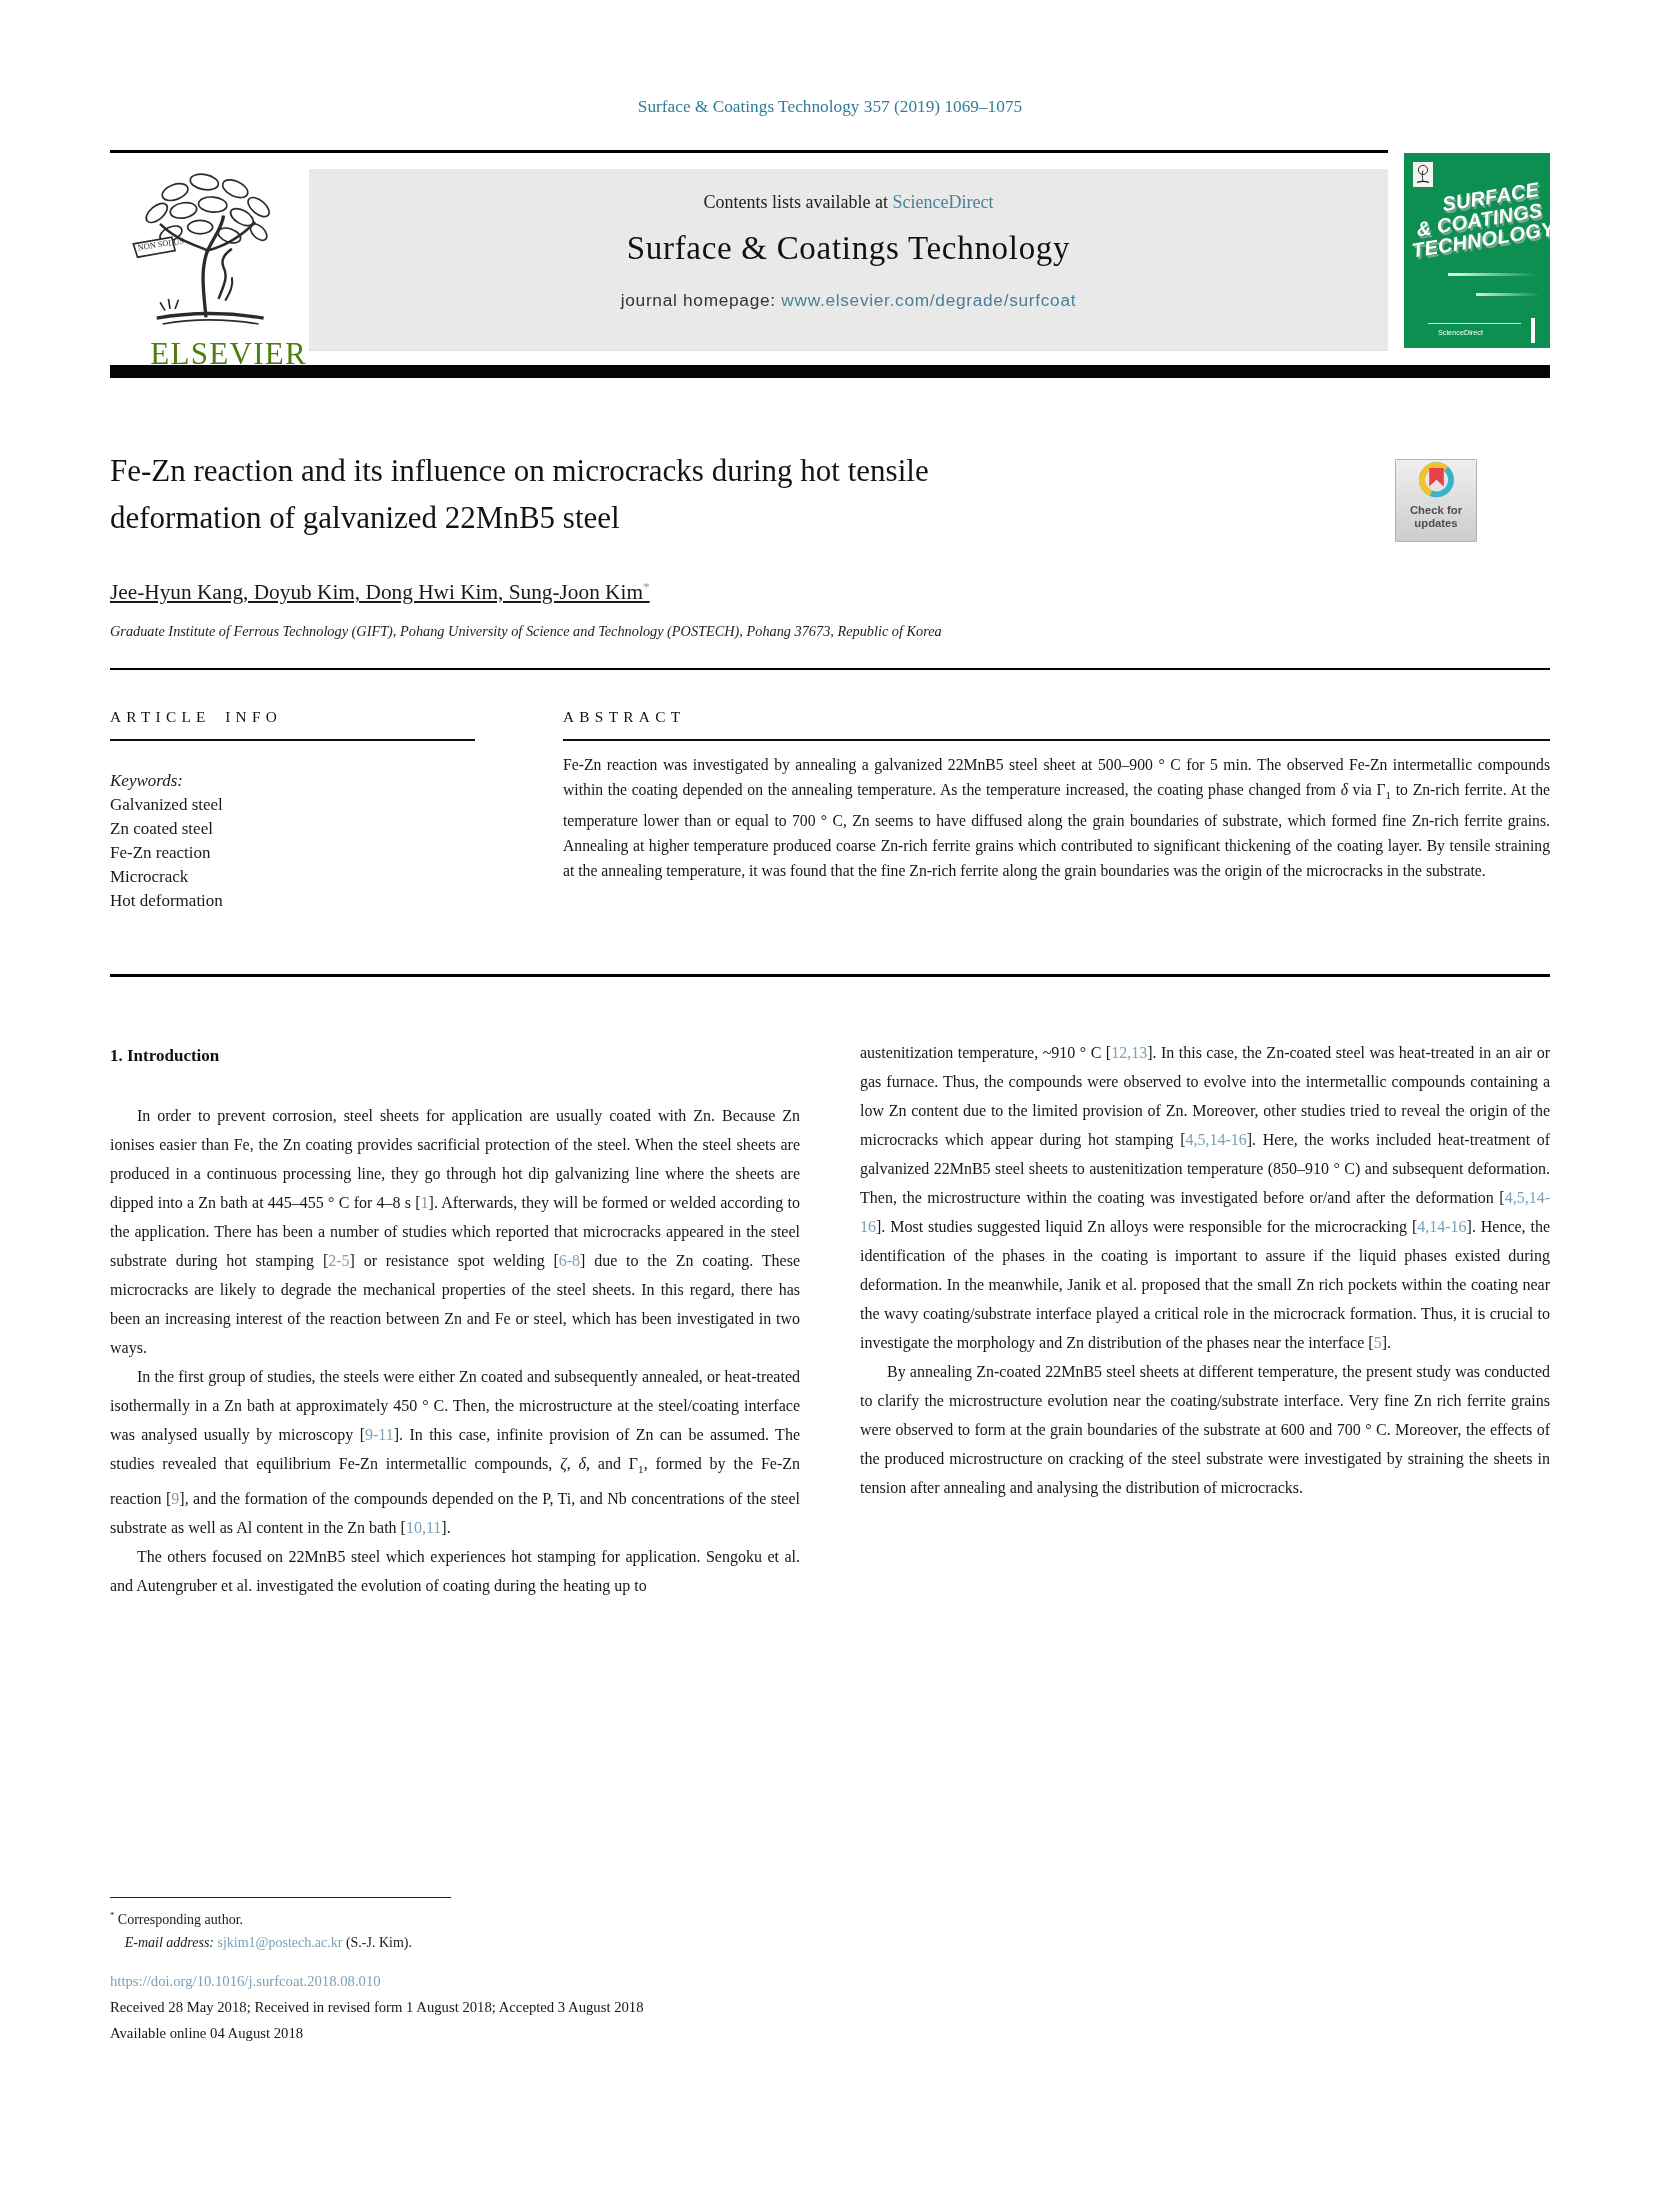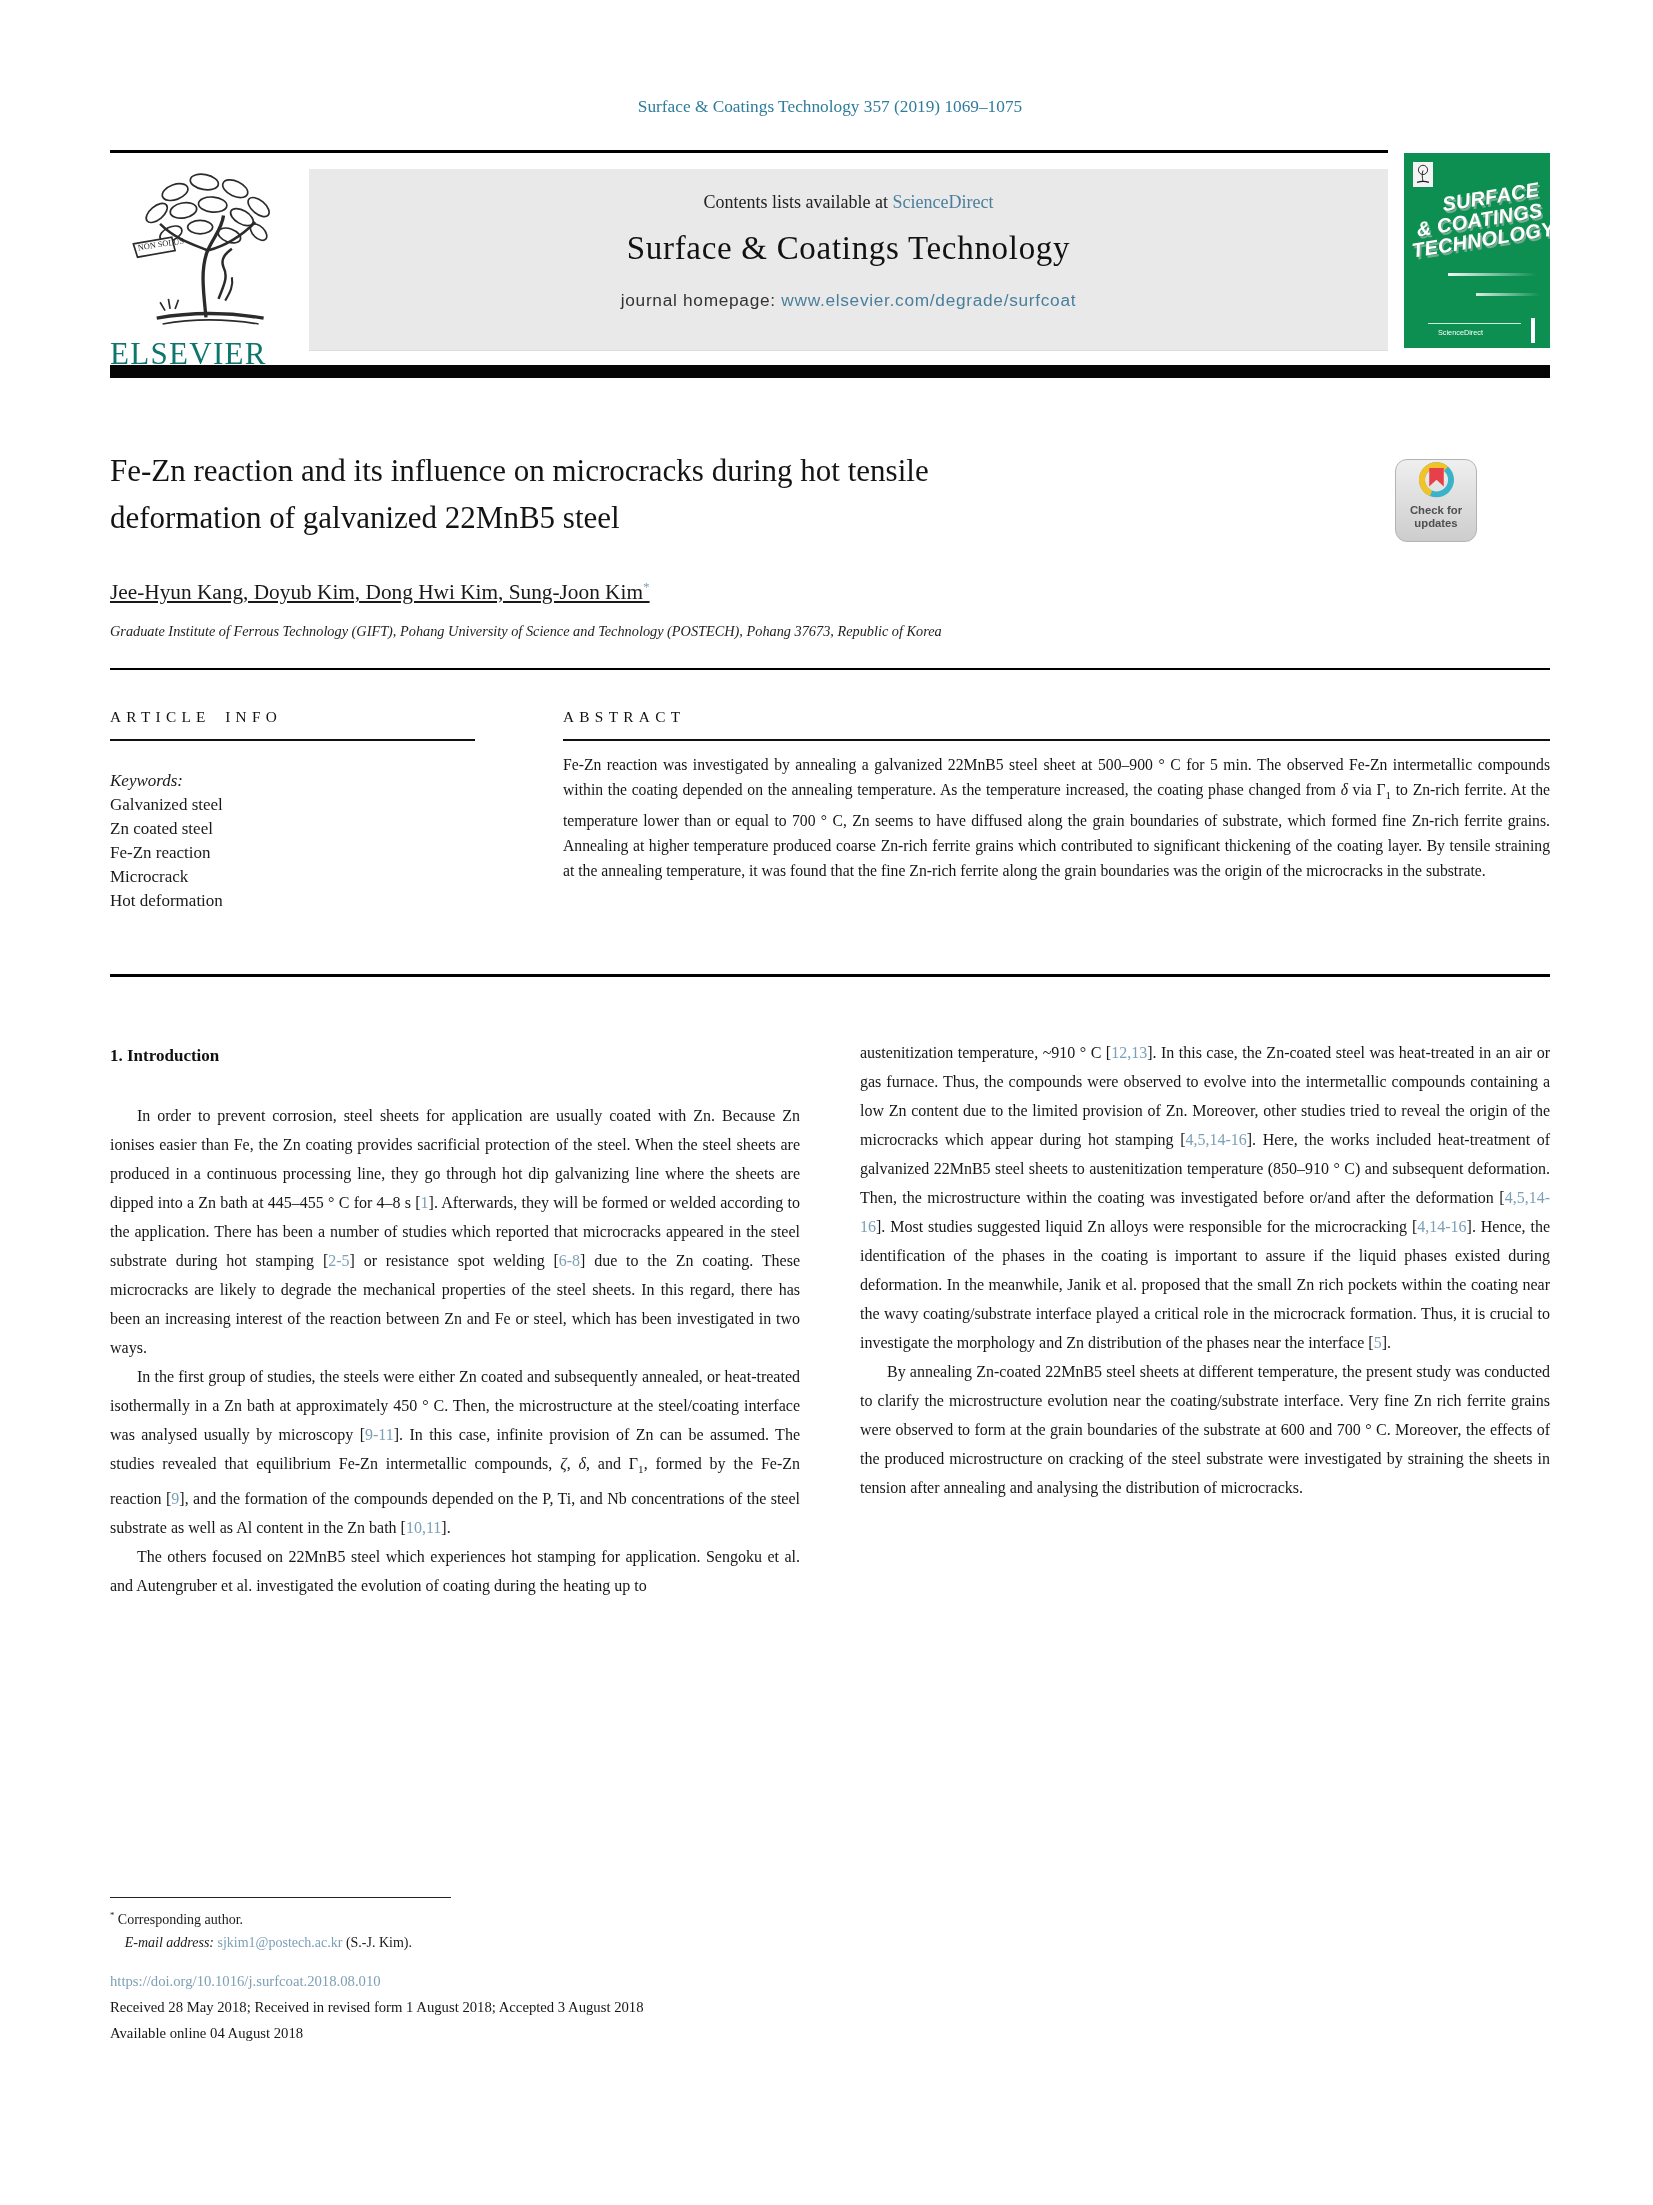--- a/index.html
+++ b/index.html
@@ -12,21 +12,21 @@
   
   .rule-top{top:150px;left:110px;width:1278px;height:2.7px;background:#000;}
   .rule1{top:668px;left:110px;width:1440px;height:2px;background:#000;}
   .rule2{top:974px;left:110px;width:1440px;height:2.7px;background:#000;}
   .thick-bar{top:365px;left:110px;width:1440px;height:13.3px;background:#060606;}
   .fnote-rule{top:1897px;left:110px;width:341px;height:1.3px;background:#222;}
 
   
   .elsevier-block{left:110px;top:167px;width:197px;height:208px;}
   .elsevier-block svg{display:block;margin:0 auto;}
-  .elsevier-wordmark{font-size:31px;color:#0f766e;letter-spacing:1.3px;text-align:left;margin-top:-2.7px;font-weight:400;}
+  .elsevier-wordmark{font-size:31px;color:#4d7c0f;letter-spacing:1.3px;text-align:right;margin-top:-2.7px;font-weight:400;}
 
   
   .header-box{left:309px;top:169px;width:1079px;height:181px;background:#e9e9e9;border-bottom:1.3px solid #dedede;}
   .contents-line{padding-top:23px;text-align:center;font-size:18px;color:#222;}
   .link-strong{color:#4a7f9c;}
   .journal-title-header{text-align:center;font-size:33px;margin-top:17.3px;letter-spacing:0.7px;color:#111;}
   .homepage-line{text-align:center;font-size:17.3px;margin-top:23px;font-family:"Liberation Sans",sans-serif;letter-spacing:0.7px;color:#333;}
 
   
   .cover{left:1404px;top:153px;width:146px;height:195px;background:#0c8f50;overflow:hidden;}
@@ -40,21 +40,21 @@
   .cover-hline{position:absolute;left:24px;bottom:24px;width:93px;height:1.3px;background:rgba(255,255,255,0.8);}
   .cover-sd{position:absolute;bottom:10.7px;left:0;width:113px;text-align:center;font-size:7.3px;color:#fff;font-family:"Liberation Sans",sans-serif;}
   .cover-vbar{position:absolute;right:14.7px;bottom:5.3px;width:4px;height:25px;background:#fff;}
 
   
   .title-block{left:110px;top:447px;width:1253px;font-size:31px;line-height:47px;color:#141414;}
   .authors{left:110px;top:579px;width:1267px;font-size:21.3px;color:#191919;text-decoration:underline;}
   .affiliation{left:110px;top:623px;width:1333px;font-size:14.3px;font-style:italic;color:#222;}
 
   
-  .check-badge{left:1395px;top:459px;width:80px;height:81px;border:0.7px solid #b3b3b3;border-radius:12px;
+  .check-badge{left:1395px;top:459px;width:80px;height:81px;border:0.7px solid #b3b3b3;border-radius:1px;
     background:linear-gradient(#efefef,#cdcdcd);text-align:center;}
   .badge-text{font-family:"Liberation Sans",sans-serif;font-weight:bold;font-size:11.3px;line-height:12.7px;color:#4f4f4f;margin-top:1.3px;}
 
   
   .info-col{left:110px;top:708px;width:367px;}
   .abs-col{left:563px;top:708px;width:987px;}
   .col-heading{font-size:15.3px;letter-spacing:5.3px;word-spacing:5.3px;color:#111;}
   .heading-rule{margin-top:13.3px;height:2px;background:#111;}
   .info-col .heading-rule{width:365px;}
   .abs-col .heading-rule{width:987px;}

